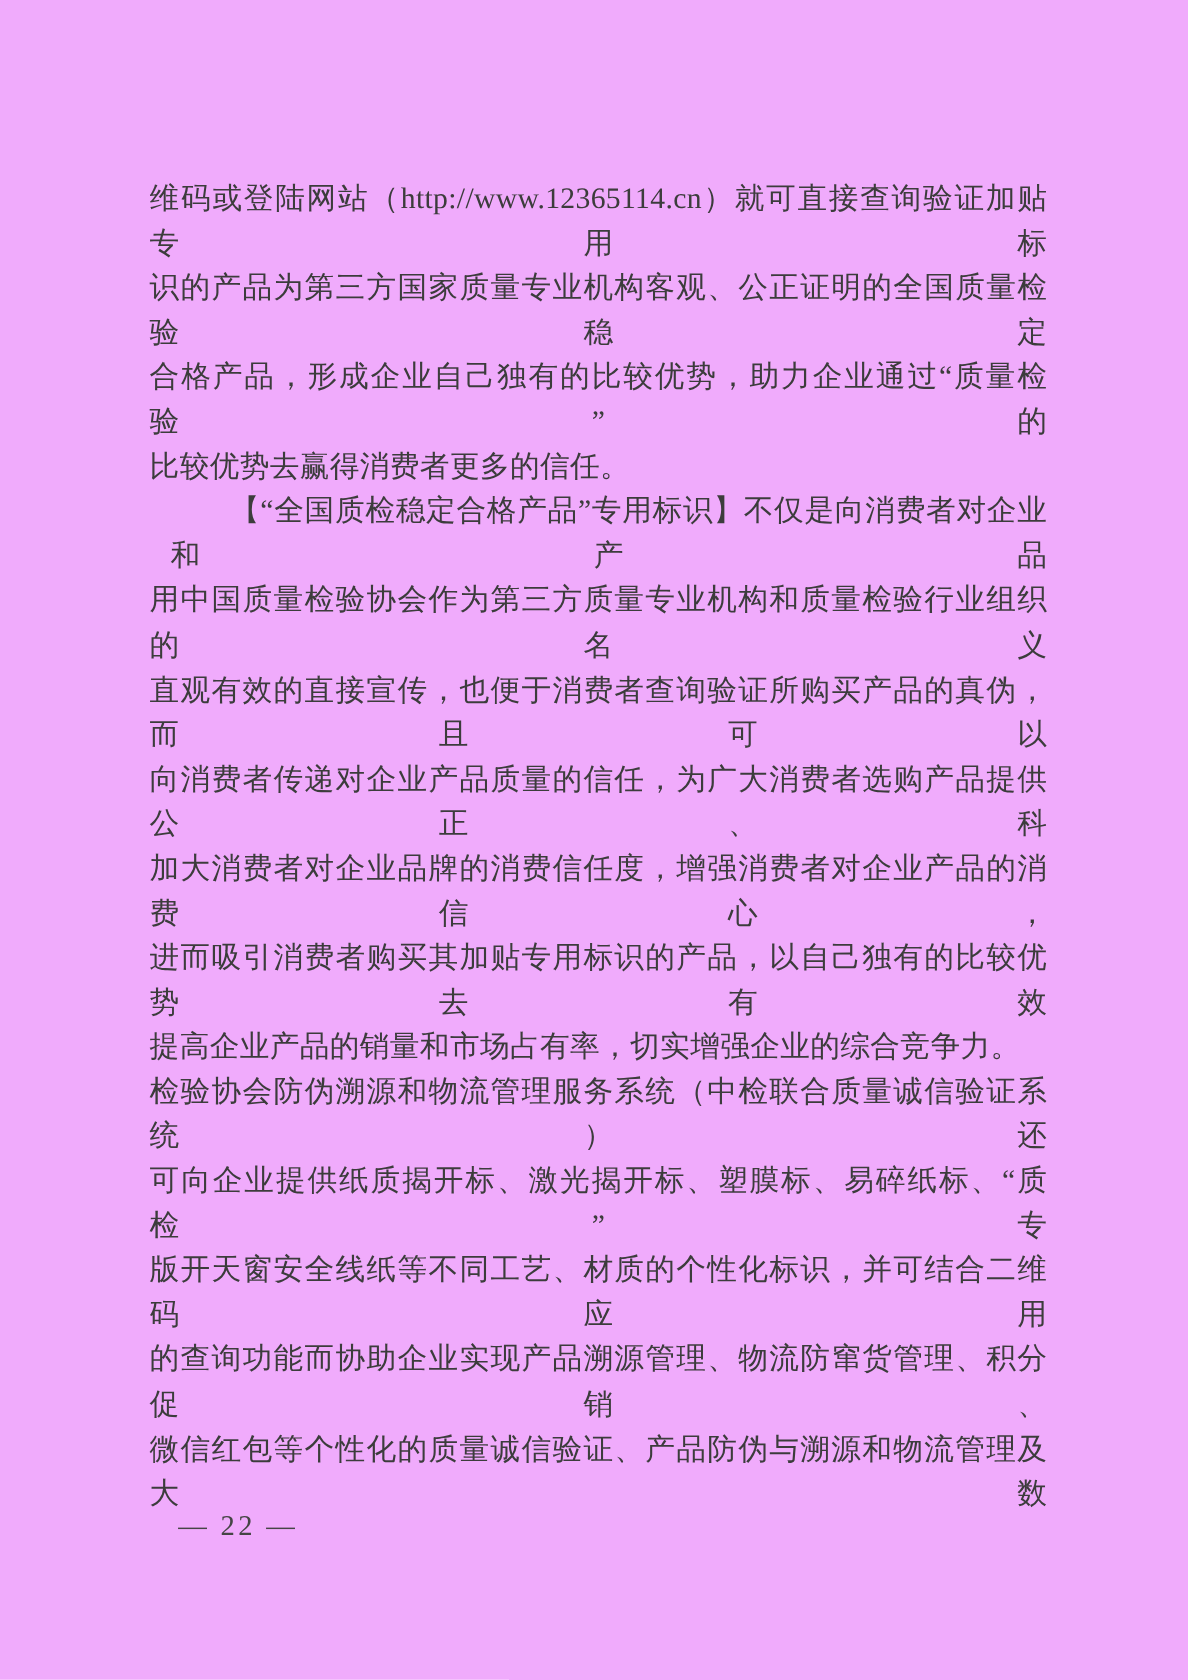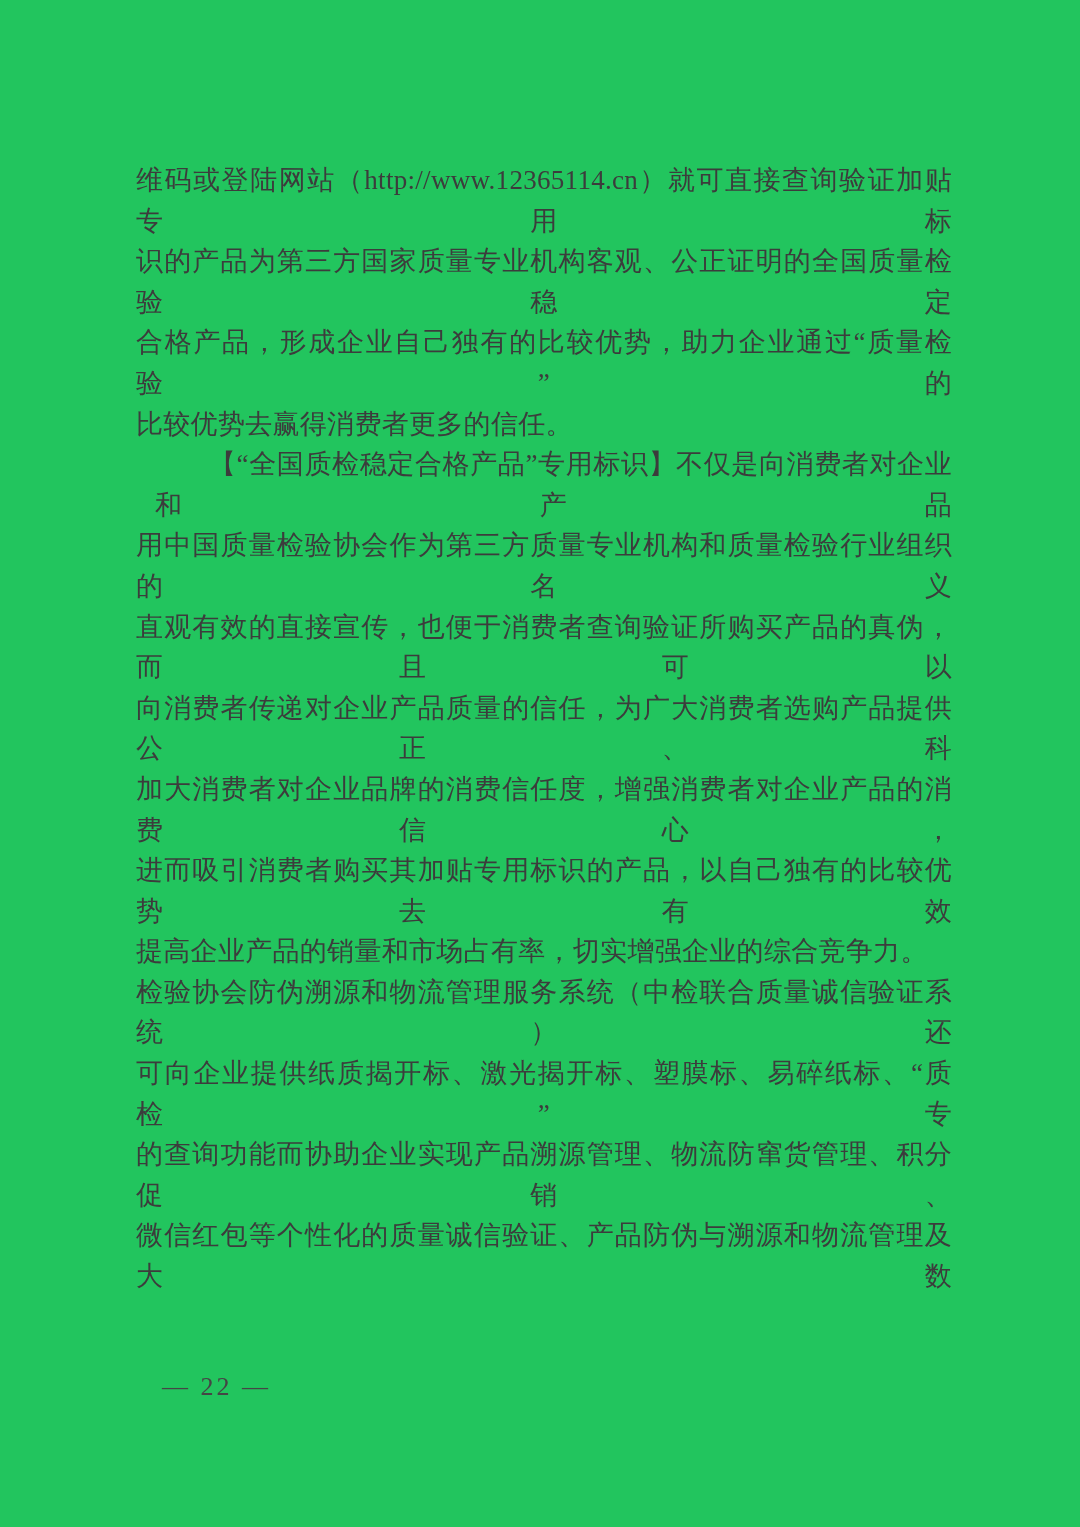--- a/index.html
+++ b/index.html
@@ -10,21 +10,21 @@
   body {
     width: 1080px;
     height: 1527px;
     position: relative;
     font-family: "Liberation Serif", "DejaVu Serif", serif;
     overflow: hidden;
   }
   .page {
     position: absolute;
     inset: 0;
-    background: #22c55e;
+    background: #f0abfc;
     padding-left: 45px;
   }
   .content {
     position: absolute;
     left: 136px;
     top: 160px;
     width: 816px;
     color: #3c3c3c;
     font-size: 27px;
     line-height: 40.6px;
@@ -76,20 +76,21 @@
       <div class="line">直观有效的直接宣传，也便于消费者查询验证所购买产品的真伪，而且可以</div>
       <div class="line">向消费者传递对企业产品质量的信任，为广大消费者选购产品提供公正、科</div>
       <div class="line">加大消费者对企业品牌的消费信任度，增强消费者对企业产品的消费信心，</div>
       <div class="line">进而吸引消费者购买其加贴专用标识的产品，以自己独有的比较优势去有效</div>
       <div class="line last">提高企业产品的销量和市场占有率，切实增强企业的综合竞争力。</div>
     </div>
 
     <div class="para">
       <div class="line">检验协会防伪溯源和物流管理服务系统（中检联合质量诚信验证系统）还</div>
       <div class="line">可向企业提供纸质揭开标、激光揭开标、塑膜标、易碎纸标、“质检”专</div>
+      <div class="line">版开天窗安全线纸等不同工艺、材质的个性化标识，并可结合二维码应用</div>
       <div class="line">的查询功能而协助企业实现产品溯源管理、物流防窜货管理、积分促销、</div>
       <div class="line">微信红包等个性化的质量诚信验证、产品防伪与溯源和物流管理及大数</div>
 
     </div>
 
   </div>
 
   <div class="pageno">— 22 —</div>
 </div>
 

